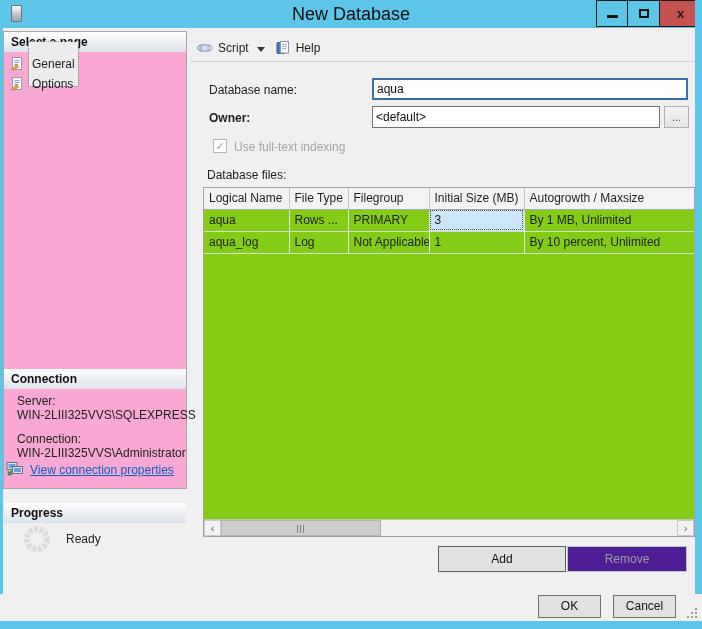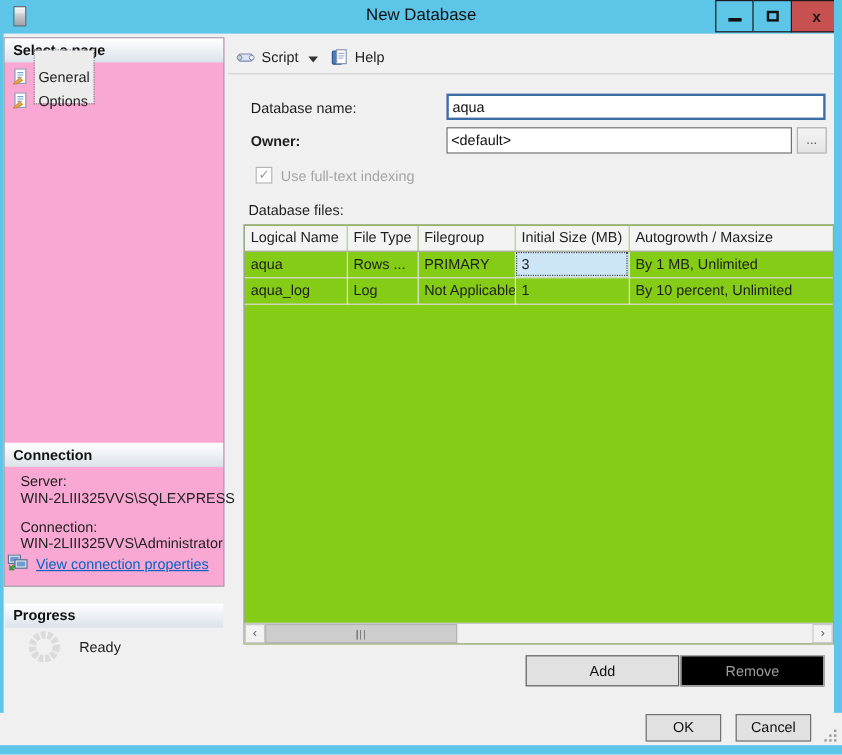--- a/index.html
+++ b/index.html
@@ -9,21 +9,21 @@
 
   
   .titlebar { position:absolute; left:0; top:0; width:702px; height:28px; background:#5cc5e8; }
   .edge { position:absolute; background:#5cc5e8; }
   .edge.left { left:0; top:28; width:3px; height:594px; }
   .edge.right { left:695px; top:28; width:7px; height:594px; }
   .edge.bottom { left:0; top:621px; width:702px; height:8px; }
   .app-icon { position:absolute; left:11px; top:5px; width:11px; height:17px;
               background:linear-gradient(#fdfdfd,#c9ccd1 45%,#9fa4ab); border:1px solid #6d7076; border-radius:1px; }
   .app-icon::after{ content:""; position:absolute; left:1px; top:2px; width:7px; height:3px; background:#e8eaee; }
-  .title { position:absolute; left:0; top:4px; width:702px; text-align:center; font-size:14px; color:#101010; }
+  .title { position:absolute; left:0; top:4px; width:702px; text-align:center; font-size:18px; color:#101010; }
   .winbtns { position:absolute; right:0; top:0; height:28px; display:flex; }
   .wbtn { width:32px; height:27px; border:1px solid #1c1c1c; display:flex; align-items:center; justify-content:center; cursor:default; }
   .wbtn + .wbtn { border-left:none; }
   .wbtn.close { width:42px; background:#c75050; font-weight:bold; font-size:13px; color:#1a1a1a; }
   .minbar { width:11px; height:3px; background:#111; margin-top:6px; }
   .maxbox { width:10px; height:9px; border:2px solid #111; background:transparent; }
 
   
   .sidebar { position:absolute; left:3px; top:31px; width:184px; height:458px; background:#f9a8d4;
              border:1px solid #9fa6ad; }
@@ -80,21 +80,21 @@
   .sb-arrow.left { left:0; } .sb-arrow.right { right:0; }
   .sb-thumb { position:absolute; left:17px; top:0; width:160px; height:16px; background:#cdcdcd;
               border:1px solid #b4b4b4; }
   .sb-grip { position:absolute; left:50%; top:4px; width:8px; height:8px; margin-left:-4px;
              background:repeating-linear-gradient(90deg,#7f7f7f 0 1px,transparent 1px 3px); }
 
   
   .btn { position:absolute; text-align:center; background:#e1e1e1; border:1px solid #707070;
          font:12px "Liberation Sans","DejaVu Sans",sans-serif; color:#111; line-height:24px; }
   .btn.add { left:438px; top:546px; width:128px; height:26px; border-color:#5f5f5f; }
-  .btn.remove { left:567px; top:546px; width:120px; height:26px; background:#000000;
+  .btn.remove { left:567px; top:546px; width:120px; height:26px; background:#4c1d95;
                 border-color:#c3c3c3; color:#9d9d9d; }
   .btn.ok { left:538px; top:595px; width:63px; height:23px; line-height:21px; }
   .btn.cancel { left:613px; top:595px; width:63px; height:23px; line-height:21px; }
 
   .grip { position:absolute; left:688px; top:609px; width:10px; height:10px; }
   .grip::after { content:""; position:absolute; left:7px; top:7px; width:2px; height:2px; background:#9a9a9a;
     box-shadow:-4px 0 #9a9a9a,-8px 0 #9a9a9a,0 -4px #9a9a9a,-4px -4px #9a9a9a,0 -8px #9a9a9a; }
 </style>
 </head>
 <body>

